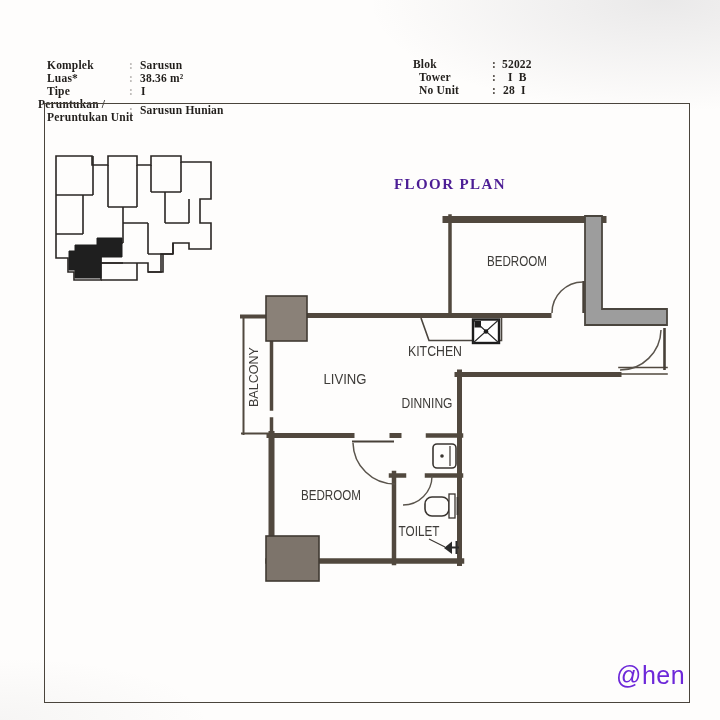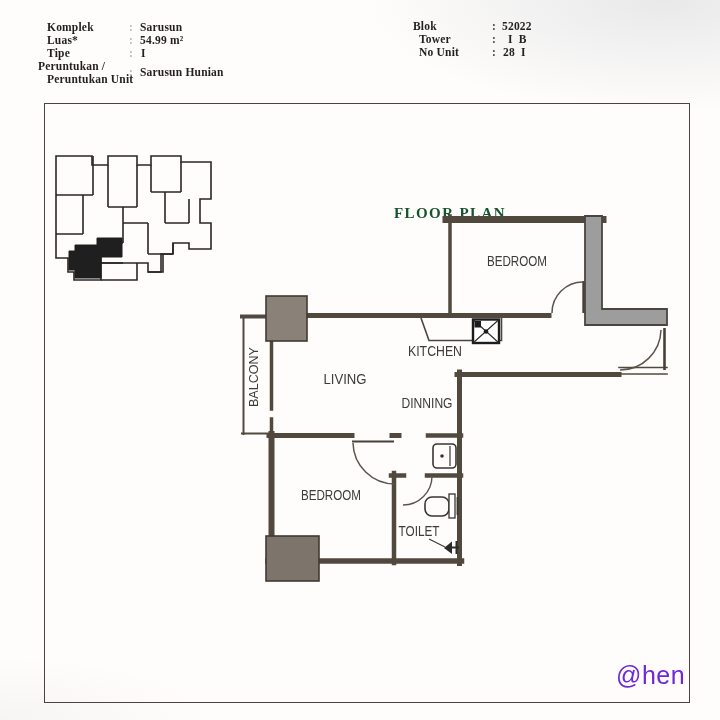--- a/index.html
+++ b/index.html
@@ -4,49 +4,49 @@
 <style>
   html,body{margin:0;padding:0;}
   body{width:720px;height:720px;position:relative;background:#fefdfc;overflow:hidden;
        font-family:"Liberation Serif", serif;}
   .page{position:absolute;inset:0;}
   .page::before{content:"";position:absolute;inset:0;pointer-events:none;
        background:radial-gradient(ellipse 420px 160px at 92% 0%, rgba(110,110,118,.14), transparent 70%),
                   radial-gradient(ellipse 300px 90px at 0% 100%, rgba(120,120,120,.06), transparent 70%);}
   .abs{position:absolute;}
   .hlabel,.hvalue,.hsep{position:absolute;font:bold 11.5px "Liberation Serif", serif;
-       color:#221f1c;white-space:pre;letter-spacing:.2px;}
+       color:#221f1c;white-space:pre;letter-spacing:.2px;margin-top:38px;}
   .hsep{color:#4a443e;}
   .hsep.faint{opacity:.38;}
   .border-box{position:absolute;left:44px;top:103px;width:644px;height:598px;
        border:1.6px solid #4a443c;background:transparent;}
   .kp-title{position:absolute;left:53px;top:134px;width:162px;text-align:center;
        font:bold 12.5px "Liberation Serif", serif;letter-spacing:1.2px;color:#1d1a17;}
   .fp-title{position:absolute;left:330px;top:176px;width:240px;text-align:center;
-       font:bold 15px "Liberation Serif", serif;letter-spacing:1.4px;color:#14532d;margin-top:29px;}
+       font:bold 15px "Liberation Serif", serif;letter-spacing:1.4px;color:#4c1d95;}
   .watermark{position:absolute;left:616px;top:661px;font:500 25px "Liberation Sans", sans-serif;
        color:#6d28d9;letter-spacing:.5px;}
   svg text{font-family:"Liberation Sans", sans-serif;fill:#3e3c39;}
   .roomlbl{font-size:15.5px;}
   .roomlbl.small{font-size:14.5px;}
   .roomlbl.rot{font-size:13.5px;}
 </style>
 </head>
 <body>
 
 <div class="page">
 
   <div>
     <span class="hlabel" style="left:47px;top:21px">Komplek</span>
     <span class="hsep faint" style="left:129px;top:21px">:</span>
     <span class="hvalue" style="left:140px;top:21px">Sarusun</span>
 
     <span class="hlabel" style="left:47px;top:34px">Luas*</span>
     <span class="hsep faint" style="left:129px;top:34px">:</span>
-    <span class="hvalue" style="left:140px;top:34px">54.99 m²</span>
+    <span class="hvalue" style="left:140px;top:34px">38.36 m²</span>
 
     <span class="hlabel" style="left:47px;top:47px">Tipe</span>
     <span class="hsep faint" style="left:129px;top:47px">:</span>
     <span class="hvalue" style="left:141px;top:47px">I</span>
 
     <span class="hlabel" style="left:38px;top:60px">Peruntukan /</span>
     <span class="hlabel" style="left:47px;top:73px">Peruntukan Unit</span>
     <span class="hsep faint" style="left:129px;top:66px">:</span>
     <span class="hvalue" style="left:140px;top:66px">Sarusun Hunian</span>
 

